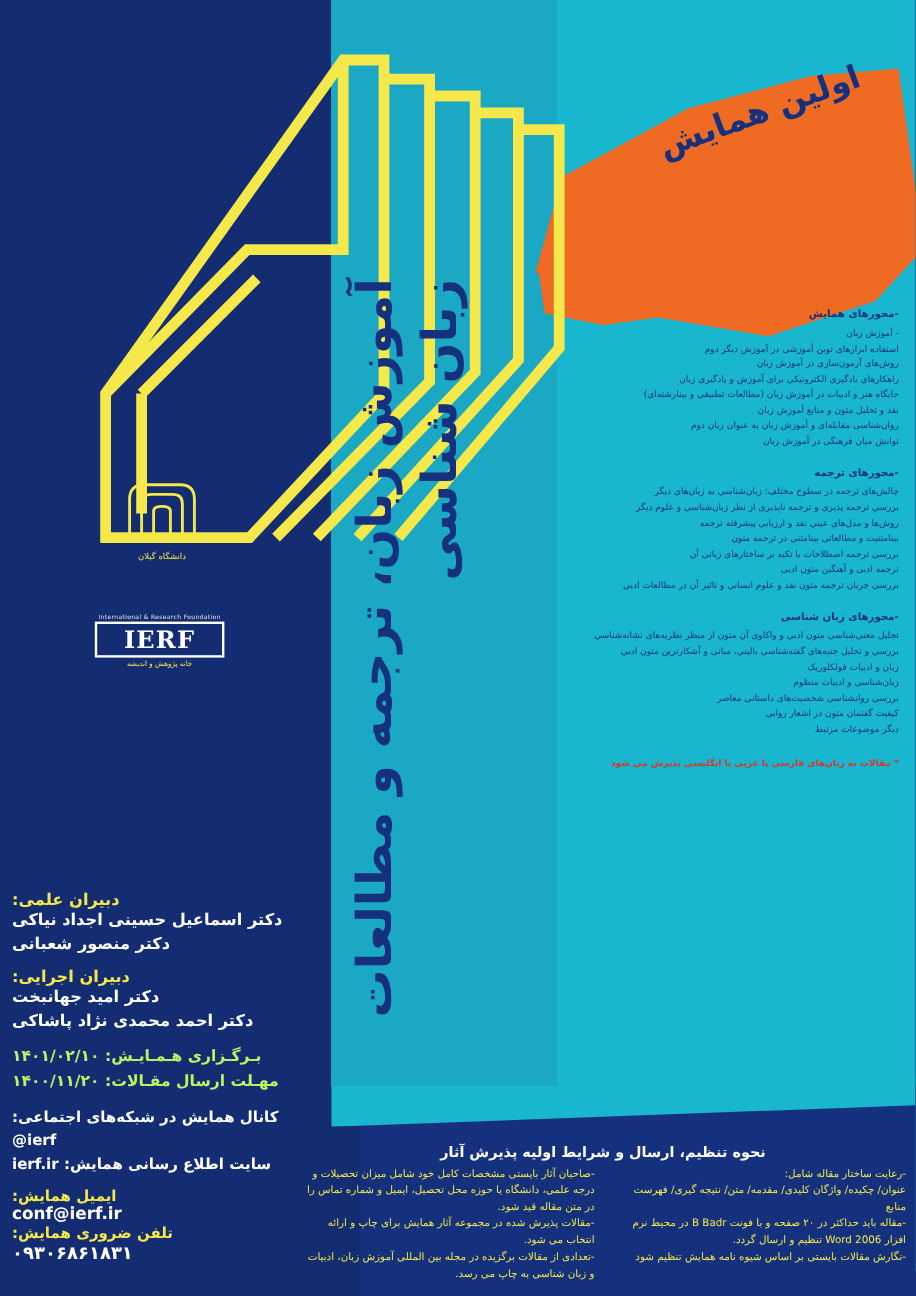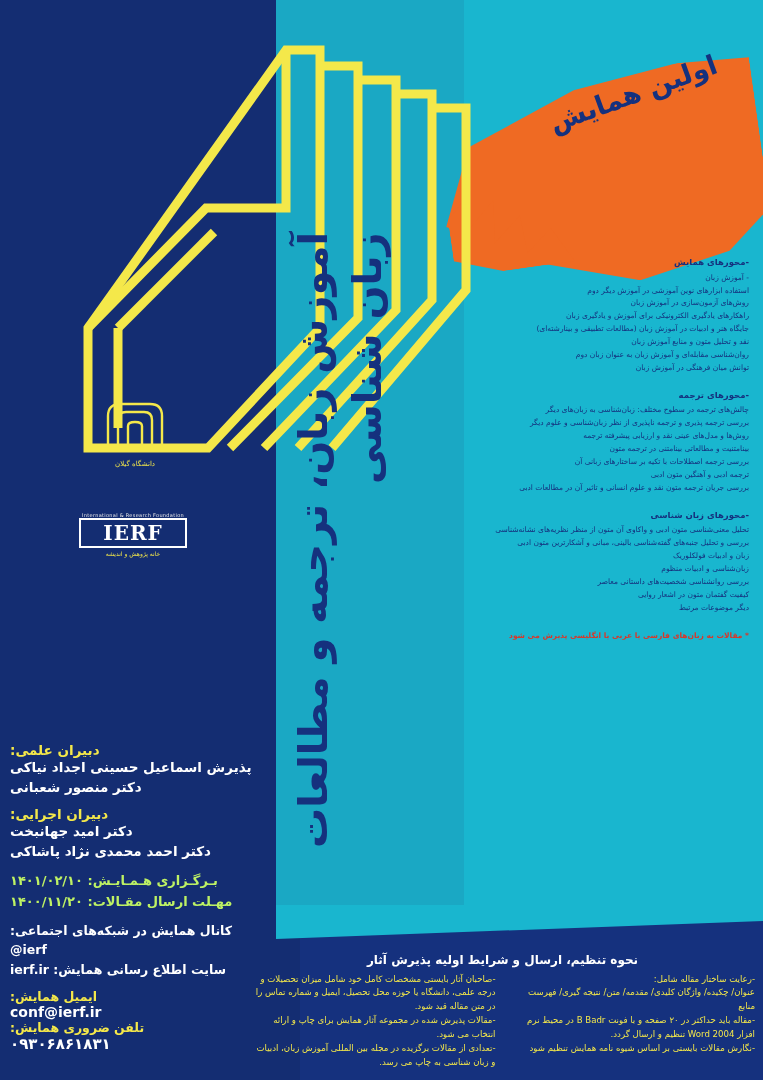--- a/index.html
+++ b/index.html
@@ -222,21 +222,21 @@
       <div>دیگر موضوعات مرتبط</div>
     </div>
 
     <div class="note">* مقالات به زبان‌های فارسی یا عربی یا انگلیسی پذیرش می شود</div>
   </div>
 
   <div class="leftcol">
 
     <div class="blk">
       <div class="lbl">دبیران علمی:</div>
-      <div class="nm">پذیرش اسماعیل حسینی اجداد نیاکی</div>
+      <div class="nm">دکتر اسماعیل حسینی اجداد نیاکی</div>
       <div class="nm">دکتر منصور شعبانی</div>
     </div>
 
     <div class="blk">
       <div class="lbl">دبیران اجرایی:</div>
       <div class="nm">دکتر امید جهانبخت</div>
       <div class="nm">دکتر احمد محمدی نژاد پاشاکی</div>
     </div>
 
     <div class="dates">
@@ -256,21 +256,21 @@
       <div class="e4">۰۹۳۰۶۸۶۱۸۳۱</div>
     </div>
   </div>
 
   <div class="bottom">
     <h4>نحوه تنظیم، ارسال و شرایط اولیه پذیرش آثار</h4>
     <div class="cols">
       <div class="col">
         <div>-رعایت ساختار مقاله شامل:</div>
         <div>عنوان/ چکیده/ واژگان کلیدی/ مقدمه/ متن/ نتیجه گیری/ فهرست منابع</div>
-        <div>-مقاله باید حداکثر در ۲۰ صفحه و با فونت B Badr در محیط نرم افزار Word 2004 تنظیم و ارسال گردد.</div>
+        <div>-مقاله باید حداکثر در ۲۰ صفحه و با فونت B Badr در محیط نرم افزار Word 2006 تنظیم و ارسال گردد.</div>
         <div>-نگارش مقالات بایستی بر اساس شیوه نامه همایش تنظیم شود</div>
       </div>
       <div class="col">
         <div>-صاحبان آثار بایستی مشخصات کامل خود شامل میزان تحصیلات و درجه علمی، دانشگاه یا حوزه محل تحصیل، ایمیل و شماره تماس را در متن مقاله قید شود.</div>
         <div>-مقالات پذیرش شده در مجموعه آثار همایش برای چاپ و ارائه انتخاب می شود.</div>
         <div>-تعدادی از مقالات برگزیده در مجله بین المللی آموزش زبان، ادبیات و زبان شناسی به چاپ می رسد.</div>
       </div>
     </div>
   </div>
 

